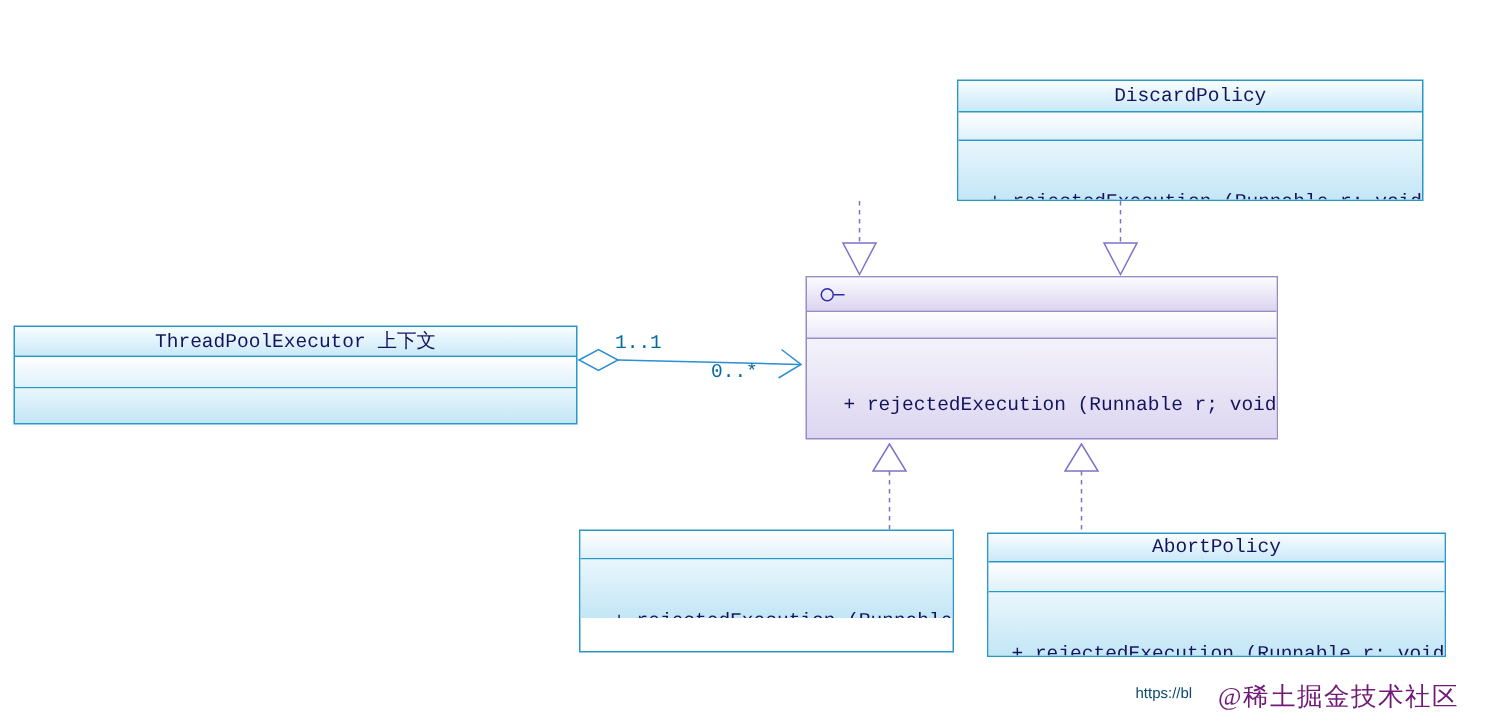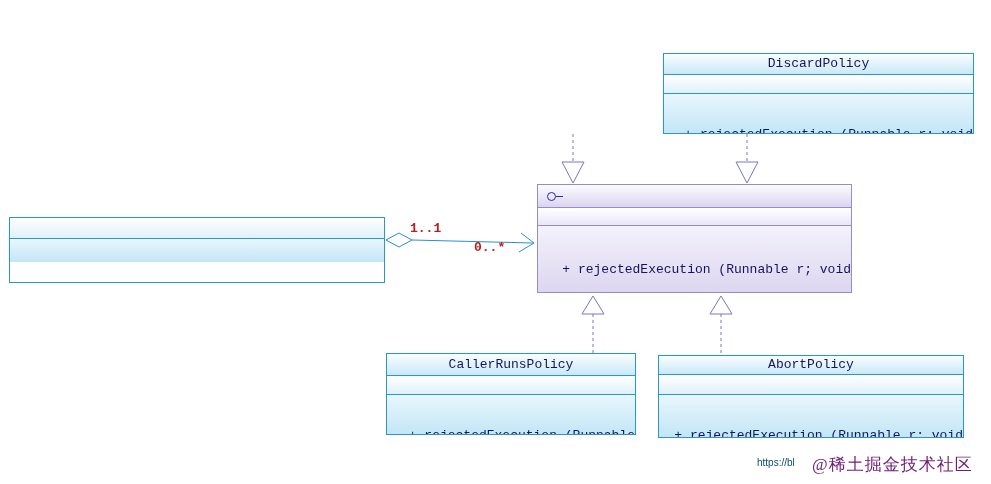--- a/index.html
+++ b/index.html
@@ -46,22 +46,22 @@
   .lollipop .circ{
     position:absolute;left:0;top:0;width:7px;height:7px;
     border:1.5px solid #2a2ba8;border-radius:50%;background:transparent;
   }
   .lollipop .stick{
     position:absolute;left:9px;top:4px;width:7px;height:0;
     border-top:1.5px solid #2a2ba8;
   }
 
   .mult-label{
-    position:absolute;z-index:3;font-size:13px;color:#b91c1c;
-    background:transparent;line-height:14px;font-weight:bold;
+    position:absolute;z-index:3;font-size:13px;color:#0369a1;
+    background:transparent;line-height:14px;
   }
 
   .watermark-url{
     position:absolute;z-index:0;left:757px;top:457px;
     font-size:10px;color:#0c4a6e;
     font-family:"Liberation Sans",sans-serif;
   }
   .watermark{
     position:absolute;z-index:1;left:812px;top:453px;
     font-size:17px;color:#701a75;
@@ -93,21 +93,21 @@
 
     <polygon class="diamond" points="386,240 399,233 412,240 399,247"></polygon>
     <line class="assoc" x1="412" y1="240" x2="533" y2="243"></line>
     <polyline class="assoc" points="521,233 534,243 519,252"></polyline>
   </svg>
 
   <div class="mult-label" style="left:410px;top:222px;">1..1</div>
   <div class="mult-label" style="left:474px;top:241px;">0..*</div>
 
 
-  <div class="uml-class blue" style="left:663px;top:53px;width:311px;height:81px;">
+  <div class="uml-class blue" style="left:638px;top:53px;width:311px;height:81px;">
     <div class="comp c-title" style="height:21px;line-height:20px;">DiscardPolicy</div>
     <div class="comp c-empty" style="height:19px;"></div>
     <div class="comp c-body" style="height:39px;">
       <div class="line">+ rejectedExecution (Runnable r; void</div>
       
     </div>
   </div>
 
   <div class="uml-class purple" style="left:537px;top:184px;width:315px;height:109px;">
     <div class="comp c-title" style="height:23px;line-height:22px;">
@@ -115,30 +115,30 @@
       
     </div>
     <div class="comp c-empty" style="height:18px;"></div>
     <div class="comp c-body" style="height:66px;padding-top:6px;">
       <div class="line">+ rejectedExecution (Runnable r; void</div>
       
     </div>
   </div>
 
   <div class="uml-class blue" style="left:9px;top:217px;width:376px;height:66px;">
+    <div class="comp c-title" style="height:20px;line-height:19px;">ThreadPoolExecutor 上下文</div>
     <div class="comp c-empty" style="height:21px;">
       
     </div>
     <div class="comp c-body" style="height:23px;padding-top:0;">
       
     </div>
   </div>
 
   <div class="uml-class blue" style="left:386px;top:353px;width:250px;height:82px;">
-    <div class="comp c-title" style="height:22px;line-height:21px;">CallerRunsPolicy</div>
     <div class="comp c-empty" style="height:19px;"></div>
     <div class="comp c-body" style="height:39px;">
       <div class="line">+ rejectedExecution (Runnable</div>
       
     </div>
   </div>
 
   <div class="uml-class blue" style="left:658px;top:355px;width:306px;height:83px;">
     <div class="comp c-title" style="height:19px;line-height:18px;">AbortPolicy</div>
     <div class="comp c-empty" style="height:20px;"></div>

